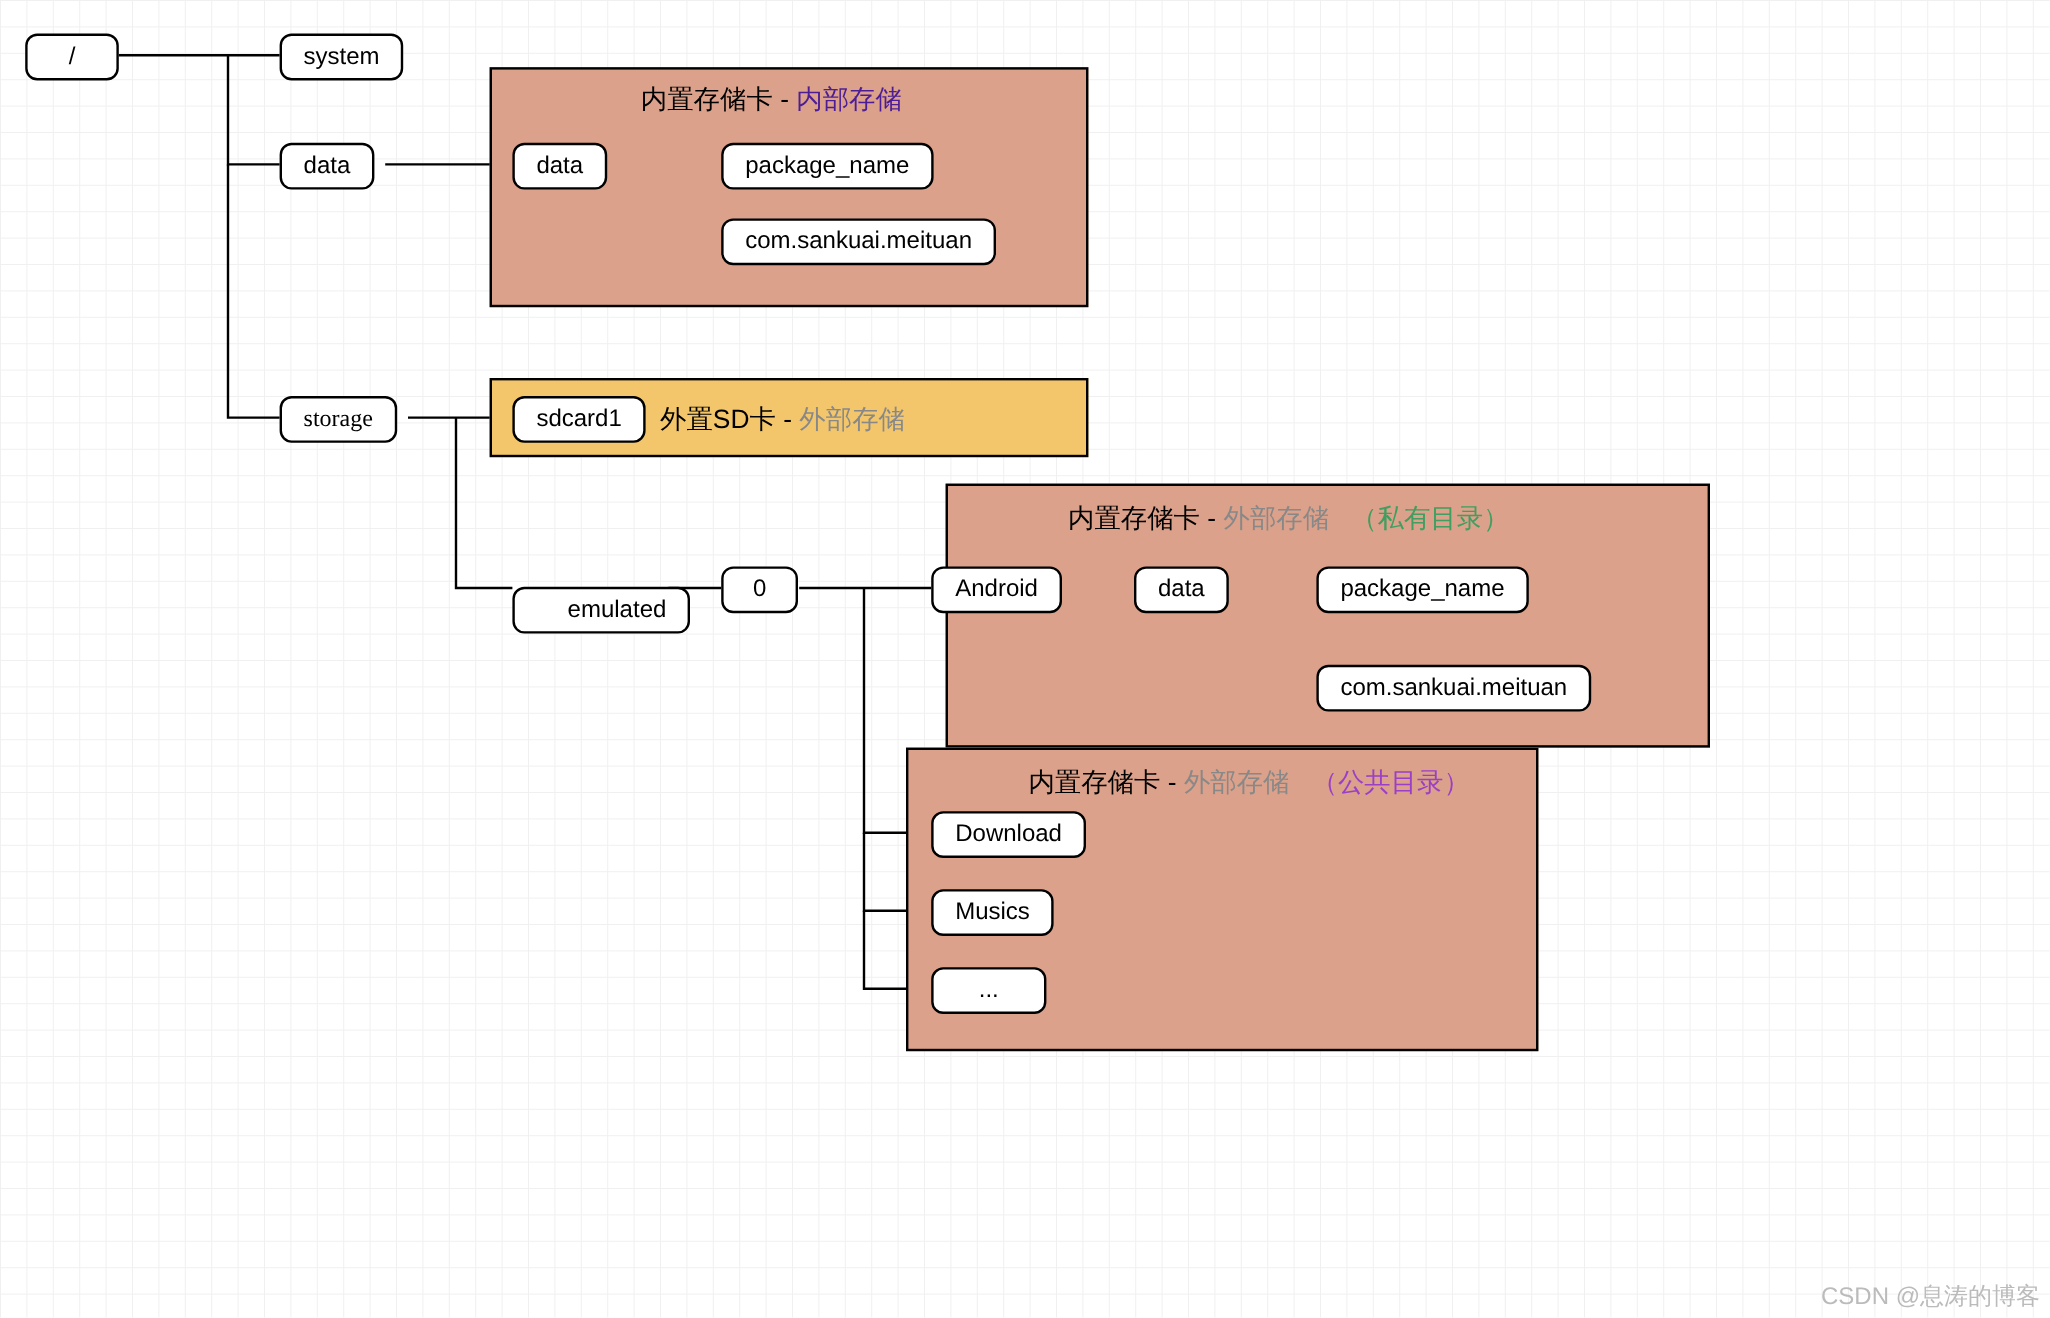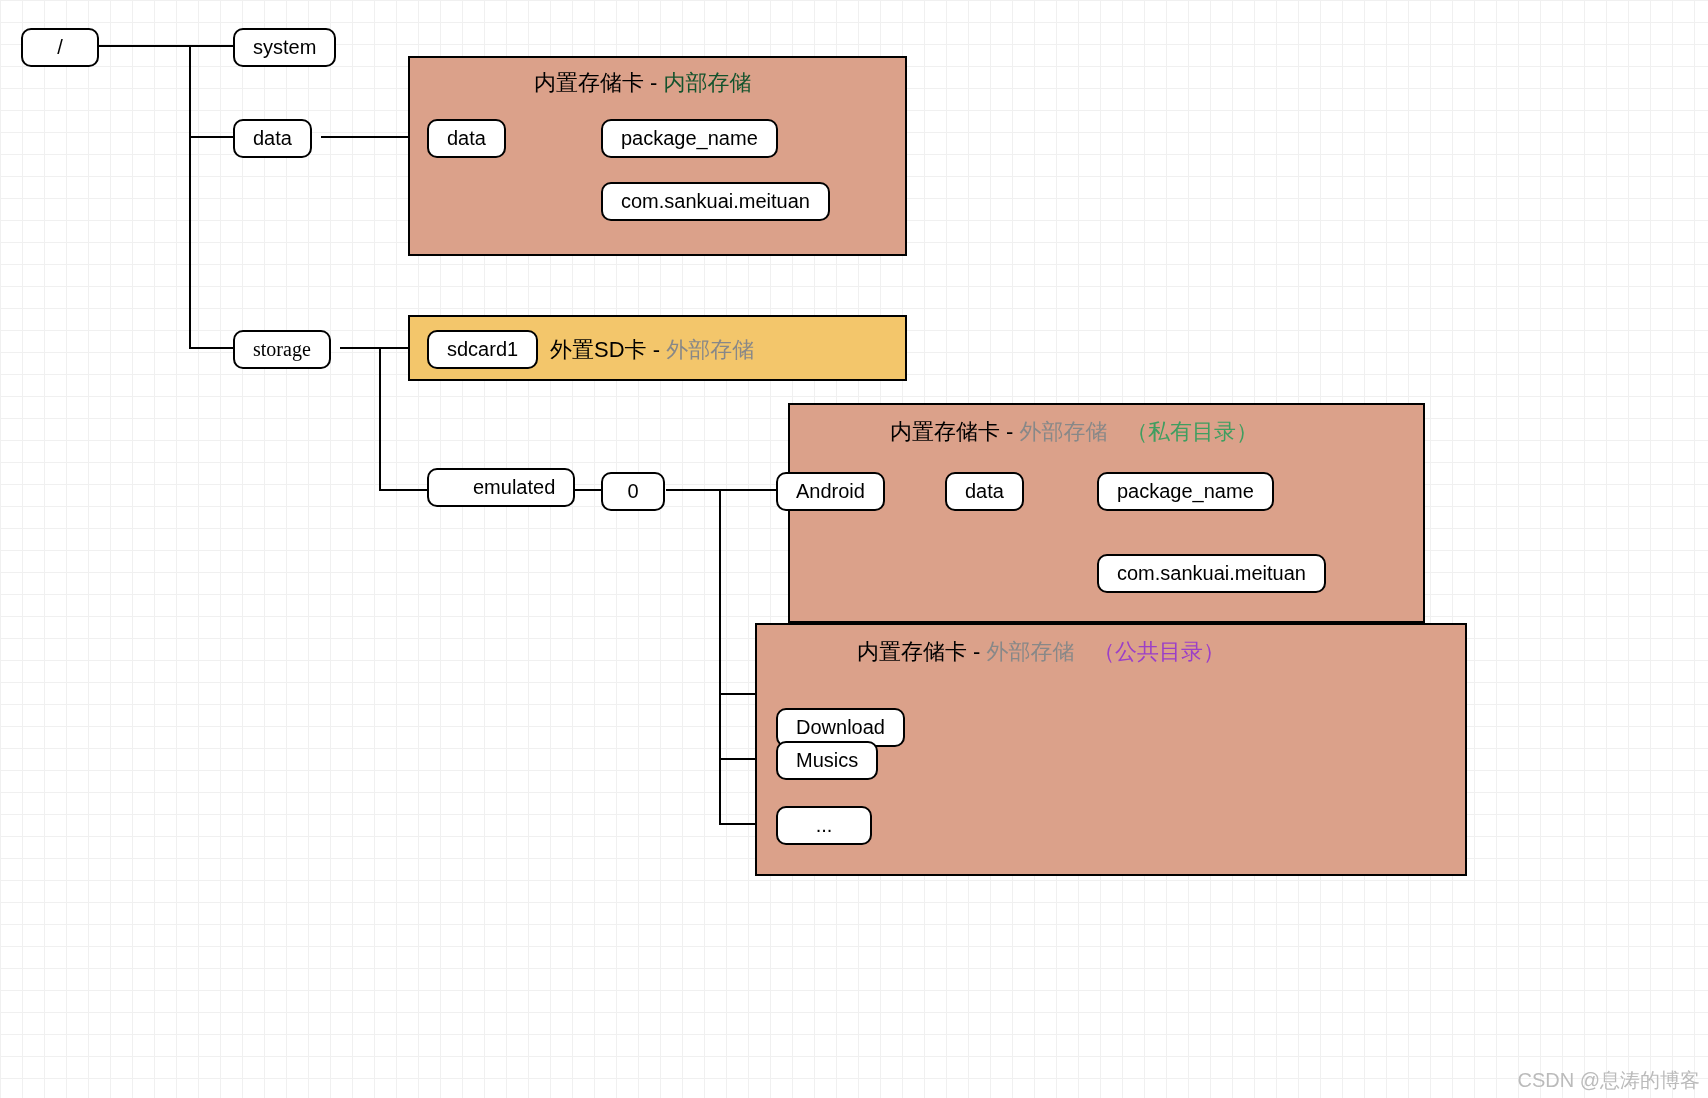--- a/index.html
+++ b/index.html
@@ -32,21 +32,21 @@
   }
   .panel.brown { background: #DBA18A; }
   .panel.yellow { background: #F3C66B; padding-left: 40px; }
   .panel-title {
     position: absolute;
     font-size: 22px;
     white-space: nowrap;
   }
   .t-black { color: #000; }
   .t-gray { color: #888; }
-  .t-blue { color: #14532d; }
+  .t-blue { color: #4c1d95; }
   .t-green { color: #3f9e60; }
   .t-purple { color: #9b3fc8; }
   svg.conn {
     position: absolute;
     top: 0; left: 0;
     width: 1708px; height: 1098px;
     pointer-events: none;
   }
   svg.conn path {
     stroke: #000;
@@ -104,42 +104,42 @@
     <span class="t-black">外置SD卡 - </span><span class="t-gray">外部存储</span>
   </div>
 </div>
 
 <div class="panel brown" style="left:788px; top:403px; width:637px; height:220px;">
   <div class="panel-title" style="left:100px; top:12px;">
     <span class="t-black">内置存储卡 - </span><span class="t-gray">外部存储</span><span>&nbsp;&nbsp;&nbsp;</span><span class="t-green">（私有目录）</span>
   </div>
 </div>
 
-<div class="panel brown" style="left:755px; top:623px; width:712px; height:253px;">
+<div class="panel brown" style="left:755px; top:623px; width:527px; height:253px;">
   <div class="panel-title" style="left:100px; top:12px;">
     <span class="t-black">内置存储卡 - </span><span class="t-gray">外部存储</span><span>&nbsp;&nbsp;&nbsp;</span><span class="t-purple">（公共目录）</span>
   </div>
 </div>
 
 <div class="node" style="left:21px; top:28px; width:78px;">/</div>
 <div class="node" style="left:233px; top:28px;">system</div>
 <div class="node" style="left:233px; top:119px;">data</div>
 <div class="node" style="left:233px; top:330px;font-family:Liberation Serif, serif;">storage</div>
 
 <div class="node" style="left:427px; top:119px;">data</div>
 <div class="node" style="left:601px; top:119px;">package_name</div>
 <div class="node" style="left:601px; top:182px;">com.sankuai.meituan</div>
 
 <div class="node" style="left:427px; top:330px;">sdcard1</div>
 
-<div class="node" style="left:427px; top:468px;padding-left:44px;">emulated</div>
+<div class="node" style="left:427px; top:489px;padding-left:44px;">emulated</div>
 <div class="node" style="left:601px; top:472px; width:64px;">0</div>
 
 <div class="node" style="left:776px; top:472px;">Android</div>
 <div class="node" style="left:945px; top:472px;">data</div>
 <div class="node" style="left:1097px; top:472px;">package_name</div>
 <div class="node" style="left:1097px; top:554px;">com.sankuai.meituan</div>
 
-<div class="node" style="left:776px; top:676px;margin-top:32px;">Download</div>
+<div class="node" style="left:776px; top:676px;">Download</div>
 <div class="node" style="left:776px; top:741px;">Musics</div>
 <div class="node" style="left:776px; top:806px; width:96px;">...</div>
 
 <div class="watermark">CSDN @息涛的博客</div>
 
 </body></html>

